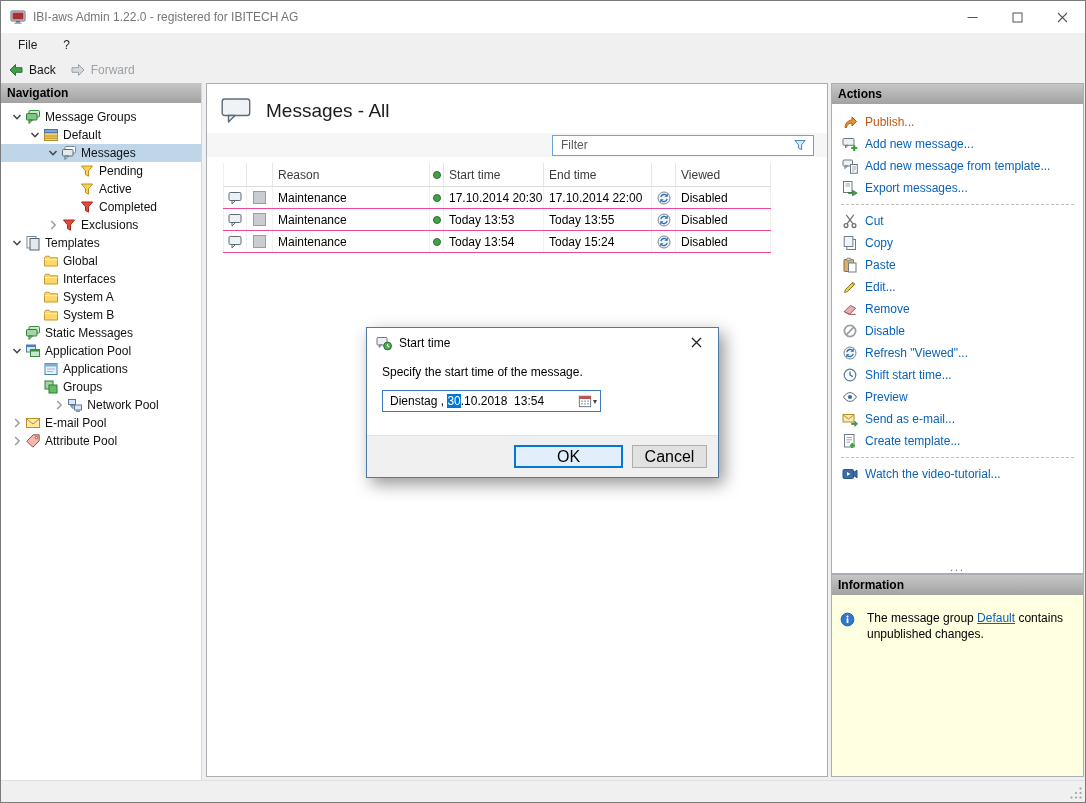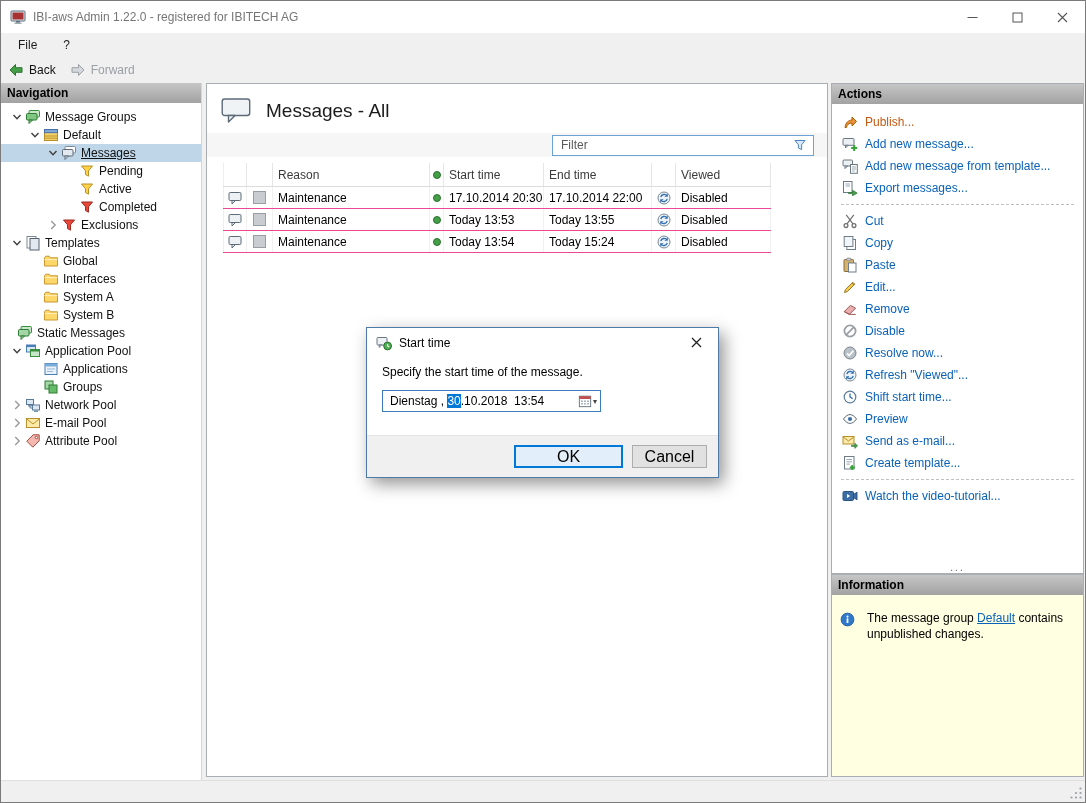--- a/index.html
+++ b/index.html
@@ -186,21 +186,21 @@
             <span class="ticon">
               <svg width="16" height="16" viewBox="0 0 16 16">
                 <rect x="1.5" y="2.5" width="13" height="11" fill="#f6d469" stroke="#b8902a"></rect>
                 <rect x="1.5" y="2.5" width="13" height="3.2" fill="#7da7d9" stroke="#4a6fa5"></rect>
                 <line x1="1.5" y1="9" x2="14.5" y2="9" stroke="#b8902a"></line>
                 <line x1="1.5" y1="11.2" x2="14.5" y2="11.2" stroke="#b8902a"></line>
               </svg>
             </span>
             <span class="tlabel">Default</span>
           </div>
-          <div class="tree-item selected" style="padding-left: 44px; text-decoration: underline;">
+          <div class="tree-item selected" style="padding-left: 44px;">
             <span class="chev">
               <svg width="12" height="12" viewBox="0 0 12 12">
                 <path d="M2.5 4 L6 7.8 L9.5 4" fill="none" stroke="#404040" stroke-width="1.4"></path>
               </svg>
             </span>
             <span class="ticon">
               <svg width="16" height="16" viewBox="0 0 16 16">
                 <rect x="4" y="1.5" width="10.5" height="6.5" rx="1" fill="#ffffff" stroke="#7a8794"></rect>
                 <rect x="1.5" y="4.5" width="10.5" height="6.5" rx="1" fill="#e3e9ef" stroke="#5d6b79"></rect>
                 <path d="M4 11 V14.5 L7.5 11 Z" fill="#e3e9ef" stroke="#5d6b79" stroke-linejoin="round"></path>
@@ -295,21 +295,21 @@
           <div class="tree-item" style="padding-left: 26px;">
             <span class="chev"></span>
             <span class="ticon">
               <svg width="16" height="16" viewBox="0 0 16 16">
                 <path d="M1.5 13 V4.8 L2.8 3.2 H6.2 L7.6 4.8 H14.5 V13 Z" fill="#fdd76a" stroke="#c9972c" stroke-linejoin="round"></path>
                 <path d="M1.5 6.6 H14.5" stroke="#fff0bd" stroke-width="1"></path>
               </svg>
             </span>
             <span class="tlabel">System B</span>
           </div>
-          <div class="tree-item" style="">
+          <div class="tree-item" style="padding-left: 8px;">
             <span class="chev"></span>
             <span class="ticon">
               <svg width="16" height="16" viewBox="0 0 16 16">
                 <rect x="4" y="1.5" width="10.5" height="6.5" rx="1" fill="#c8e6c9" stroke="#388e3c"></rect>
                 <rect x="1.5" y="4.5" width="10.5" height="6.5" rx="1" fill="#a5d6a7" stroke="#2e7d32"></rect>
                 <path d="M4 11 V14.5 L7.5 11 Z" fill="#a5d6a7" stroke="#2e7d32" stroke-linejoin="round"></path>
               </svg>
             </span>
             <span class="tlabel">Static Messages</span>
           </div>
@@ -344,21 +344,21 @@
           <div class="tree-item" style="padding-left: 26px;">
             <span class="chev"></span>
             <span class="ticon">
               <svg width="16" height="16" viewBox="0 0 16 16">
                 <rect x="2" y="2" width="8" height="8" fill="#a5d6a7" stroke="#2e7d32"></rect>
                 <rect x="6" y="6" width="8" height="8" fill="#66bb6a" stroke="#2e7d32"></rect>
               </svg>
             </span>
             <span class="tlabel">Groups</span>
           </div>
-          <div class="tree-item" style="padding-left: 8px;">
+          <div class="tree-item" style="padding-left: 8px; justify-content: center;">
             <span class="chev">
               <svg width="12" height="12" viewBox="0 0 12 12">
                 <path d="M4.2 2 L8.2 6 L4.2 10" fill="none" stroke="#9a9a9a" stroke-width="1.4"></path>
               </svg>
             </span>
             <span class="ticon">
               <svg width="16" height="16" viewBox="0 0 16 16">
                 <rect x="1.5" y="2.5" width="7" height="5" fill="#dbe7f2" stroke="#5a7a9a"></rect>
                 <rect x="3" y="8.2" width="4" height="1.2" fill="#5a7a9a"></rect>
                 <rect x="7.5" y="8" width="7" height="5" fill="#dbe7f2" stroke="#5a7a9a"></rect>
@@ -658,29 +658,20 @@
               <span class="alabel">Remove</span>
             </div>
             <div class="action-item">
               <span class="aicon">
                 <svg width="16" height="16" viewBox="0 0 16 16">
                   <circle cx="8" cy="8" r="5.6" fill="none" stroke="#9aa0a6" stroke-width="1.8"></circle>
                   <line x1="4.2" y1="11.8" x2="11.8" y2="4.2" stroke="#9aa0a6" stroke-width="1.8"></line>
                 </svg>
               </span>
               <span class="alabel">Disable</span>
-            </div>
-            <div class="action-item">
-              <span class="aicon">
-                <svg width="16" height="16" viewBox="0 0 16 16">
-                  <circle cx="8" cy="8" r="6" fill="#b8c0c8" stroke="#7d858c"></circle>
-                  <path d="M5 8.3 L7.2 10.5 L11.3 5.7" fill="none" stroke="#fff" stroke-width="1.7"></path>
-                </svg>
-              </span>
-              <span class="alabel">Resolve now...</span>
             </div>
             <div class="action-item">
               <span class="aicon">
                 <svg width="16" height="16" viewBox="0 0 16 16">
                   <circle cx="8" cy="8" r="6" fill="#eef3f8" stroke="#7b8894"></circle>
                   <path d="M4.8 7.2 A3.4 3.4 0 0 1 11 6" fill="none" stroke="#2f6fb0" stroke-width="1.3"></path>
                   <path d="M11.2 3.8 V6.2 H8.8" fill="none" stroke="#2f6fb0" stroke-width="1.1"></path>
                   <path d="M11.2 8.8 A3.4 3.4 0 0 1 5 10" fill="none" stroke="#2f6fb0" stroke-width="1.3"></path>
                   <path d="M4.8 12.2 V9.8 H7.2" fill="none" stroke="#2f6fb0" stroke-width="1.1"></path>
                 </svg>

